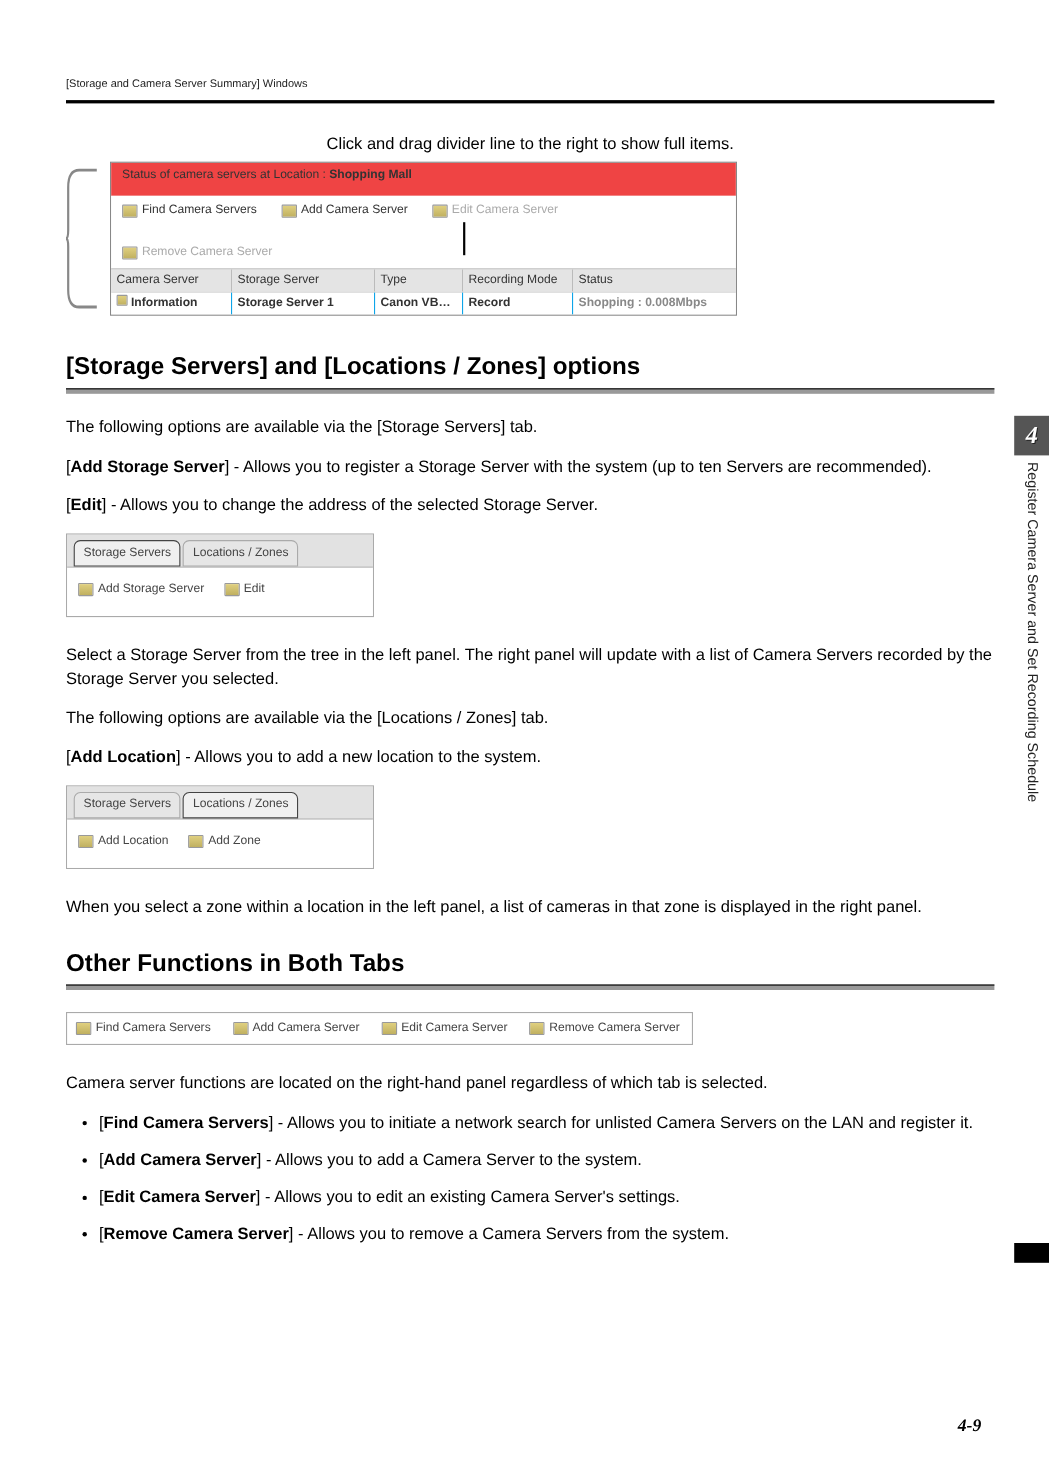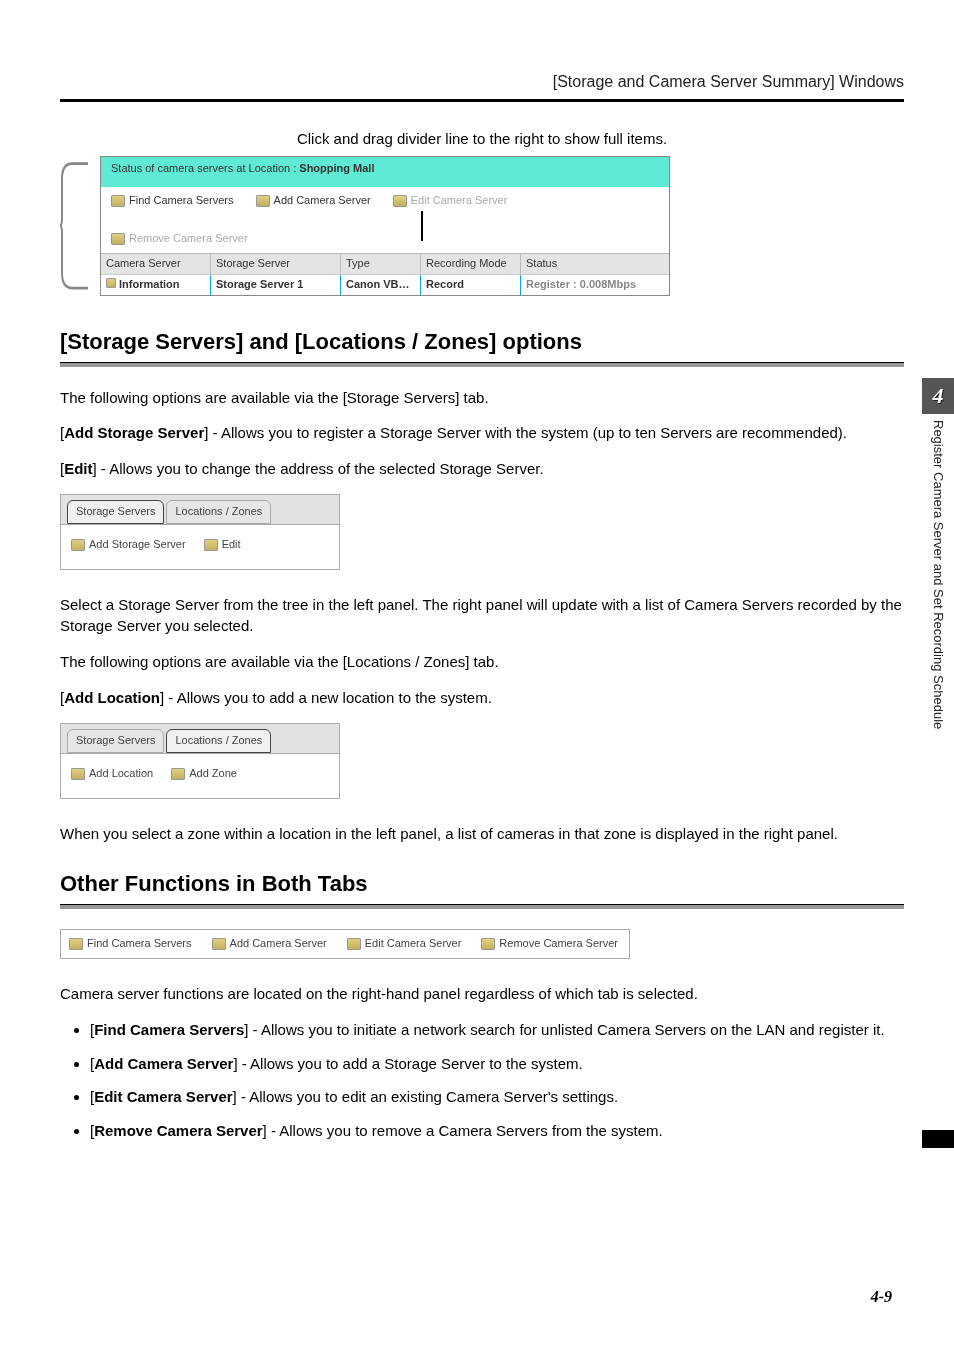--- a/index.html
+++ b/index.html
@@ -12,22 +12,21 @@
     position: relative;
     background: #fff;
     font-size: 15px;
     line-height: 1.45;
   }
   .page {
     padding: 70px 50px 40px 60px;
     position: relative;
   }
   .header-right {
-    text-align: right;
-    font-size: 16px;
+    font-size: 10px;
     color: #222;
     margin-bottom: 6px;
   }
   .header-rule {
     border: 0;
     border-top: 3px solid #000;
     margin: 0 0 26px 0;
   }
   .caption {
     text-align: center;
@@ -40,21 +39,21 @@
     margin: 0 0 30px 40px;
     width: 570px;
     position: relative;
     font-size: 11px;
     color: #333;
     font-family: Tahoma, Arial, sans-serif;
     overflow: hidden;
   }
   .fig-status {
     padding: 4px 10px 10px 10px;
-    background: #5eead4;
+    background: #ef4444;
   }
   .fig-toolbar {
     display: flex;
     gap: 22px;
     padding: 6px 10px;
     background: #fff;
     flex-wrap: wrap;
   }
   .tb-item { display: flex; align-items: center; gap: 4px; color: #333; }
   .tb-item.dis { color: #aaa; }
@@ -212,21 +211,21 @@
         <div>Storage Server</div>
         <div>Type</div>
         <div>Recording Mode</div>
         <div>Status</div>
       </div>
       <div class="fig-table-row">
         <div><span class="mini-icon" style="width:10px;height:10px;"></span> <span>Information</span></div>
         <div>Storage Server 1</div>
         <div>Canon VB…</div>
         <div>Record</div>
-        <div style="color:#888;">Register : 0.008Mbps</div>
+        <div style="color:#888;">Shopping : 0.008Mbps</div>
       </div>
     </div>
   </div>
 
   <h2 class="section">[Storage Servers] and [Locations / Zones] options</h2>
   <div class="section-underline"></div>
 
   <p>The following options are available via the [Storage Servers] tab.</p>
   <p>[<span class="b">Add Storage Server</span><span>] - Allows you to register a Storage Server with the system (up to ten Servers are recommended).</span></p>
   <p>[<span class="b">Edit</span><span>] - Allows you to change the address of the selected Storage Server.</span></p>
@@ -289,19 +288,19 @@
       </span>
     <span class="sf-item">
         <span class="mini-icon"></span>
         <span>Remove Camera Server</span>
       </span>
   </div>
 
   <p>Camera server functions are located on the right-hand panel regardless of which tab is selected.</p>
   <ul class="bullets">
     <li>[<span class="b">Find Camera Servers</span><span>] - Allows you to initiate a network search for unlisted Camera Servers on the LAN and register it.</span></li>
-    <li>[<span class="b">Add Camera Server</span><span>] - Allows you to add a Storage Server to the system.</span></li>
+    <li>[<span class="b">Add Camera Server</span><span>] - Allows you to add a Camera Server to the system.</span></li>
     <li>[<span class="b">Edit Camera Server</span><span>] - Allows you to edit an existing Camera Server's settings.</span></li>
     <li>[<span class="b">Remove Camera Server</span><span>] - Allows you to remove a Camera Servers from the system.</span></li>
   </ul>
 </div>
 
 <div class="footer-num">4-9</div>
 
 </body></html>

